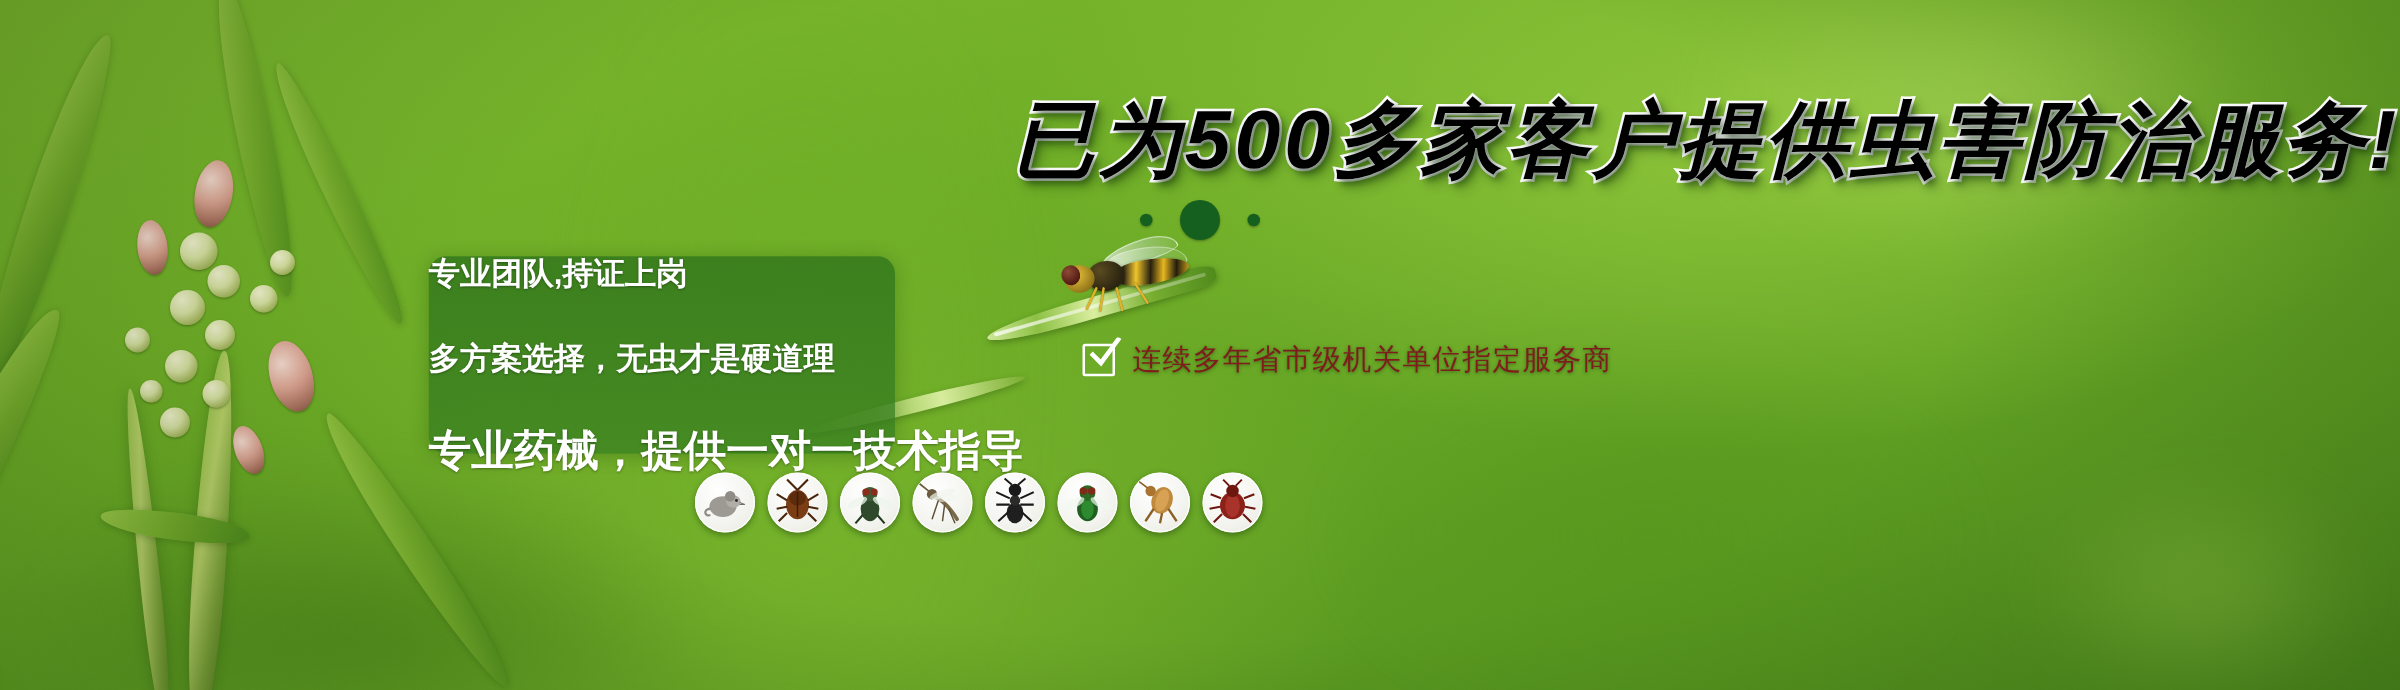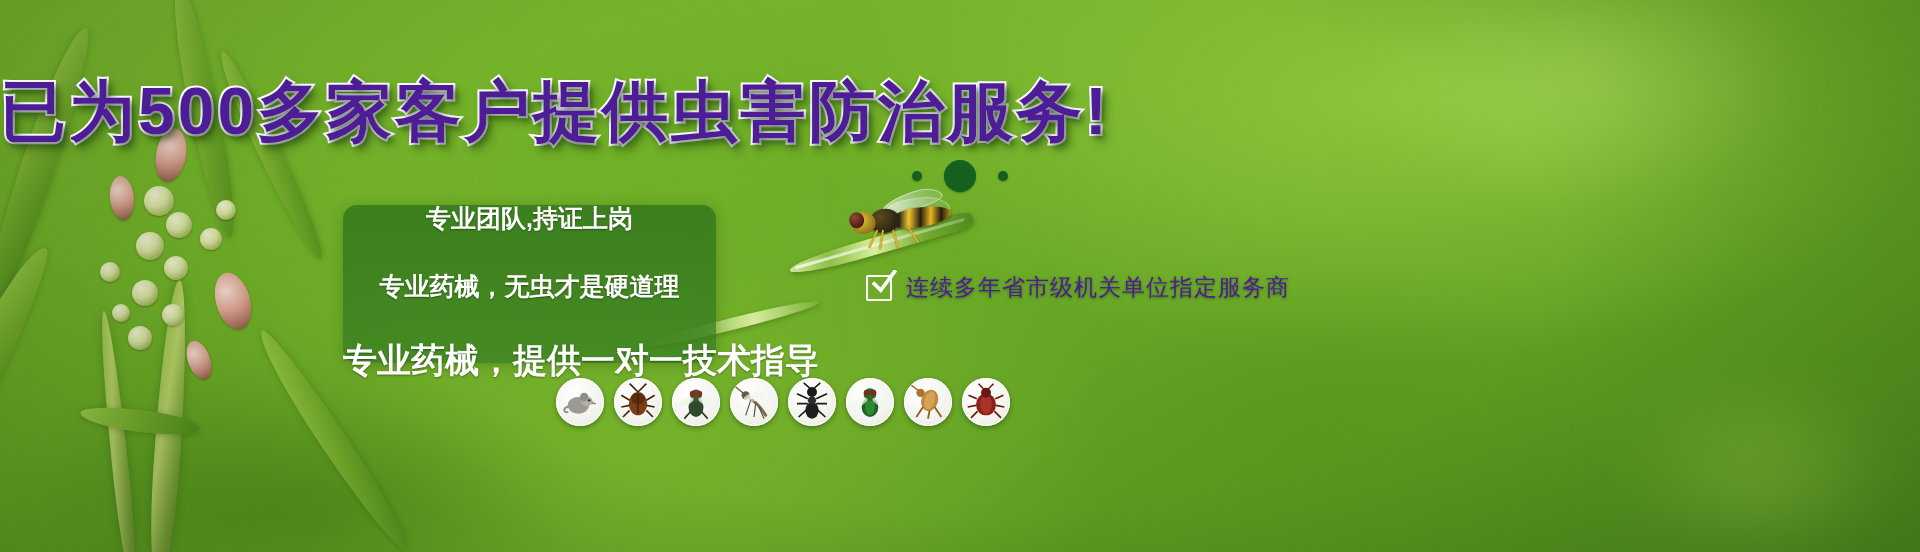--- a/index.html
+++ b/index.html
@@ -117,68 +117,69 @@
   }
   .fly .wing2{ top:4px; left:40px; transform:rotate(6deg); opacity:.7; }
   .fly .leg{
     position:absolute; width:2px; height:20px; background:#e0b428;
     border-radius:2px; box-shadow:0 0 1px rgba(0,0,0,.5);
   }
 
   
   .headline{
     position:absolute; left:0; top:78px; width:100%;
-    text-align:left; line-height:1;
+    text-align:right; line-height:1;
     font-size:66px; font-weight:bold; letter-spacing:3px;
-    color:#4c1d95;
+    color:#000000;
     -webkit-text-stroke:4px #ffffff;
     paint-order:stroke fill;
     text-shadow:
       0 0 1px #ffffff,
       3px 4px 6px rgba(10,40,5,.55),
       6px 7px 10px rgba(10,40,5,.28);
     white-space:nowrap;
+    font-style:italic;
   }
 
   .dots{ position:absolute; left:0; top:160px; width:100%; display:flex; justify-content:center; align-items:center; gap:22px; }
   .dots .d{ background:#16601f; border-radius:50%; box-shadow:0 1px 2px rgba(0,0,0,.3); }
   .dots .d.s1{ width:10px; height:10px; }
   .dots .d.s2{ width:32px; height:32px; }
   .dots .d.s3{ width:10px; height:10px; }
 
   
   .feature-box{
     position:absolute; left:343px; top:205px; width:373px; height:158px;
     background:linear-gradient(180deg, rgba(47,116,28,.80), rgba(52,124,31,.72));
     border-radius:14px;
     box-shadow:0 2px 14px rgba(20,50,8,.25);
     display:flex; flex-direction:column; justify-content:center;
     padding:6px 0 10px 0;
   }
   .feature-line{
-    color:#fff; font-weight:bold; text-align:center; white-space:nowrap;
+    color:#fff; font-weight:bold; white-space:nowrap;
     text-shadow:0 1px 2px rgba(0,0,0,.35);
     margin-top:21px;
   }
   .fl1{ font-size:25px; letter-spacing:0px; margin-bottom:14px; }
   .fl2{ font-size:25px; letter-spacing:0px; margin-bottom:14px; }
   .fl3{ font-size:34px; letter-spacing:0px; }
 
   
   .checklist{ position:absolute; left:866px; top:272px; }
   .check-row{ display:flex; align-items:center; gap:14px; margin-bottom:22px; }
   .check-box{
     width:26px; height:26px; position:relative; flex:0 0 auto;
     border:2px solid #ffffff; border-radius:2px;
   }
   .check-box .tick{
     position:absolute; left:3px; top:-7px; width:26px; height:26px;
   }
   .check-label{
-    color:#4c1d95; font-size:23px; font-weight:normal; white-space:nowrap;
+    color:#7f1d1d; font-size:23px; font-weight:normal; white-space:nowrap;
     letter-spacing:1px; text-shadow:0 1px 3px rgba(20,50,8,.55);
   }
 
   
   .pests{
     position:absolute; left:556px; top:378px;
     display:flex; gap:10px; align-items:center;
   }
   .pest{
     width:48px; height:48px; border-radius:50%;
@@ -250,21 +251,21 @@
   <div class="headline">已为500多家客户提供虫害防治服务!</div>
 
   <div class="dots">
     <span class="d s1"></span>
     <span class="d s2"></span>
     <span class="d s3"></span>
   </div>
 
   <div class="feature-box">
     <div class="feature-line fl1">专业团队,持证上岗</div>
-    <div class="feature-line fl2">专业药械，无虫才是硬道理</div>
+    <div class="feature-line fl2">多方案选择，无虫才是硬道理</div>
     <div class="feature-line fl3">专业药械，提供一对一技术指导</div>
   </div>
 
   <div class="checklist">
     <div class="check-row">
       <span class="check-box">
         <svg class="tick" viewBox="0 0 32 32" width="30" height="30" aria-hidden="true">
           <path d="M4 17 L12 25 L29 2" fill="none" stroke="#ffffff" stroke-width="4.5" stroke-linecap="square"></path>
         </svg>
       </span>

